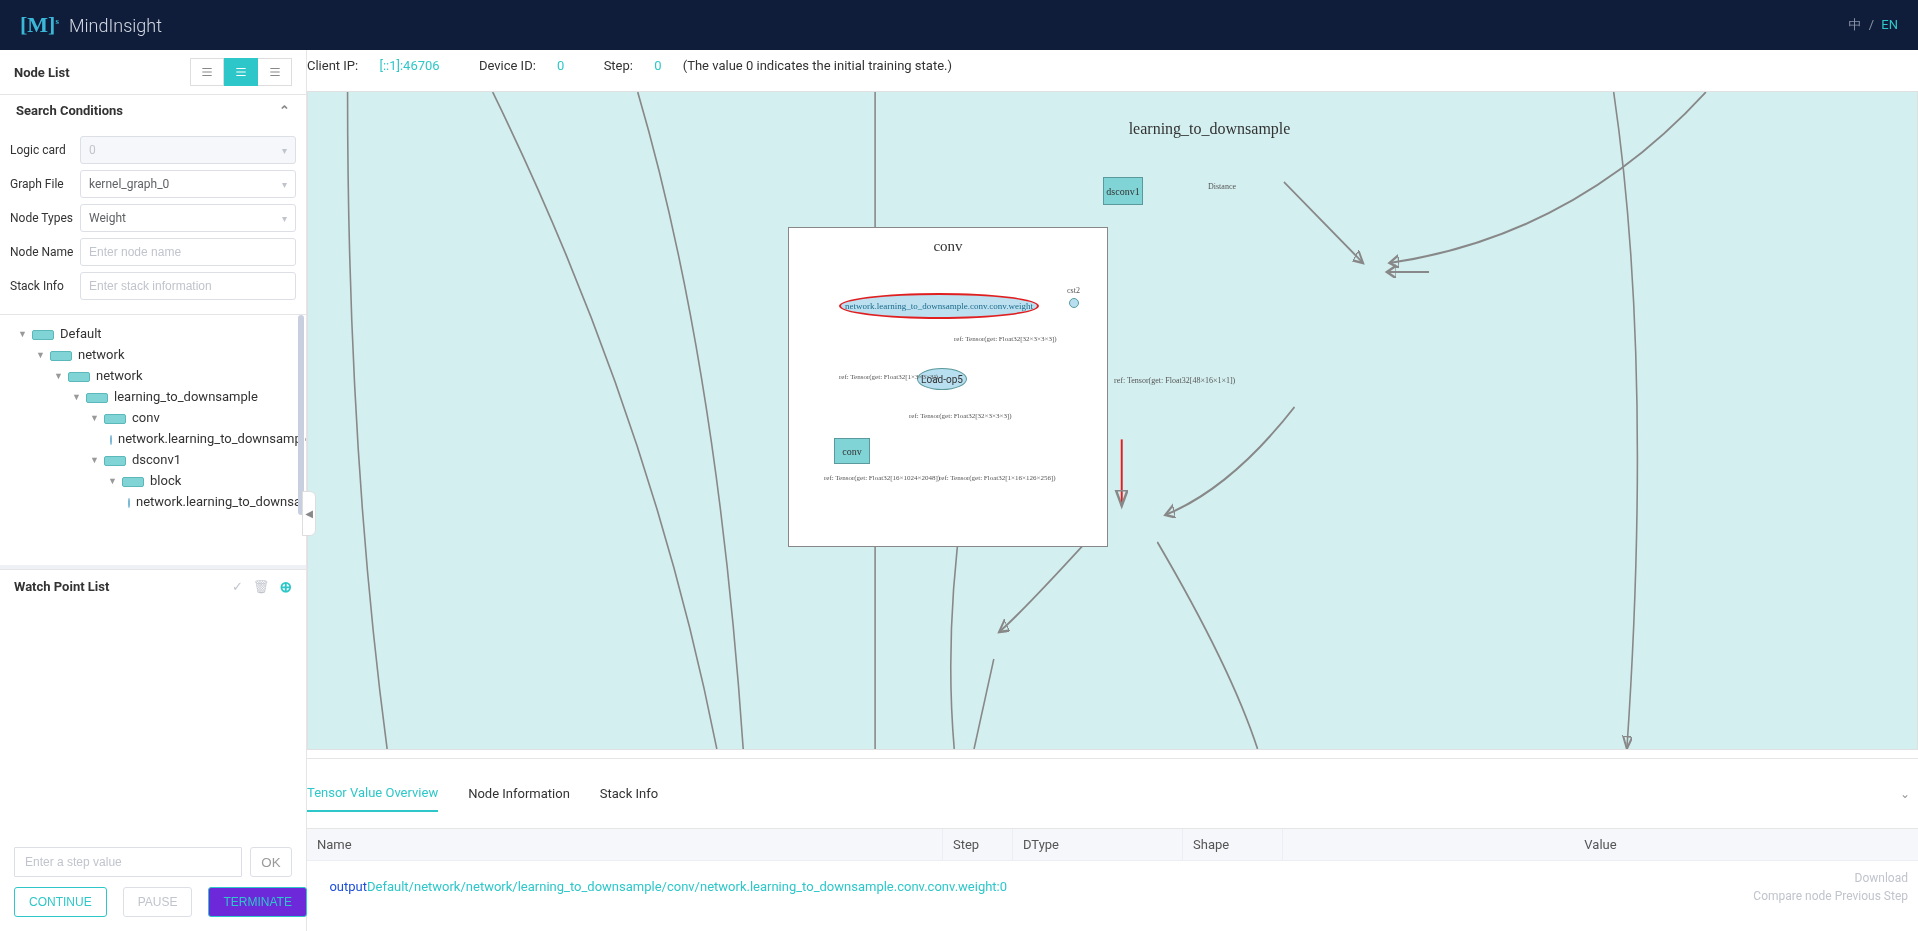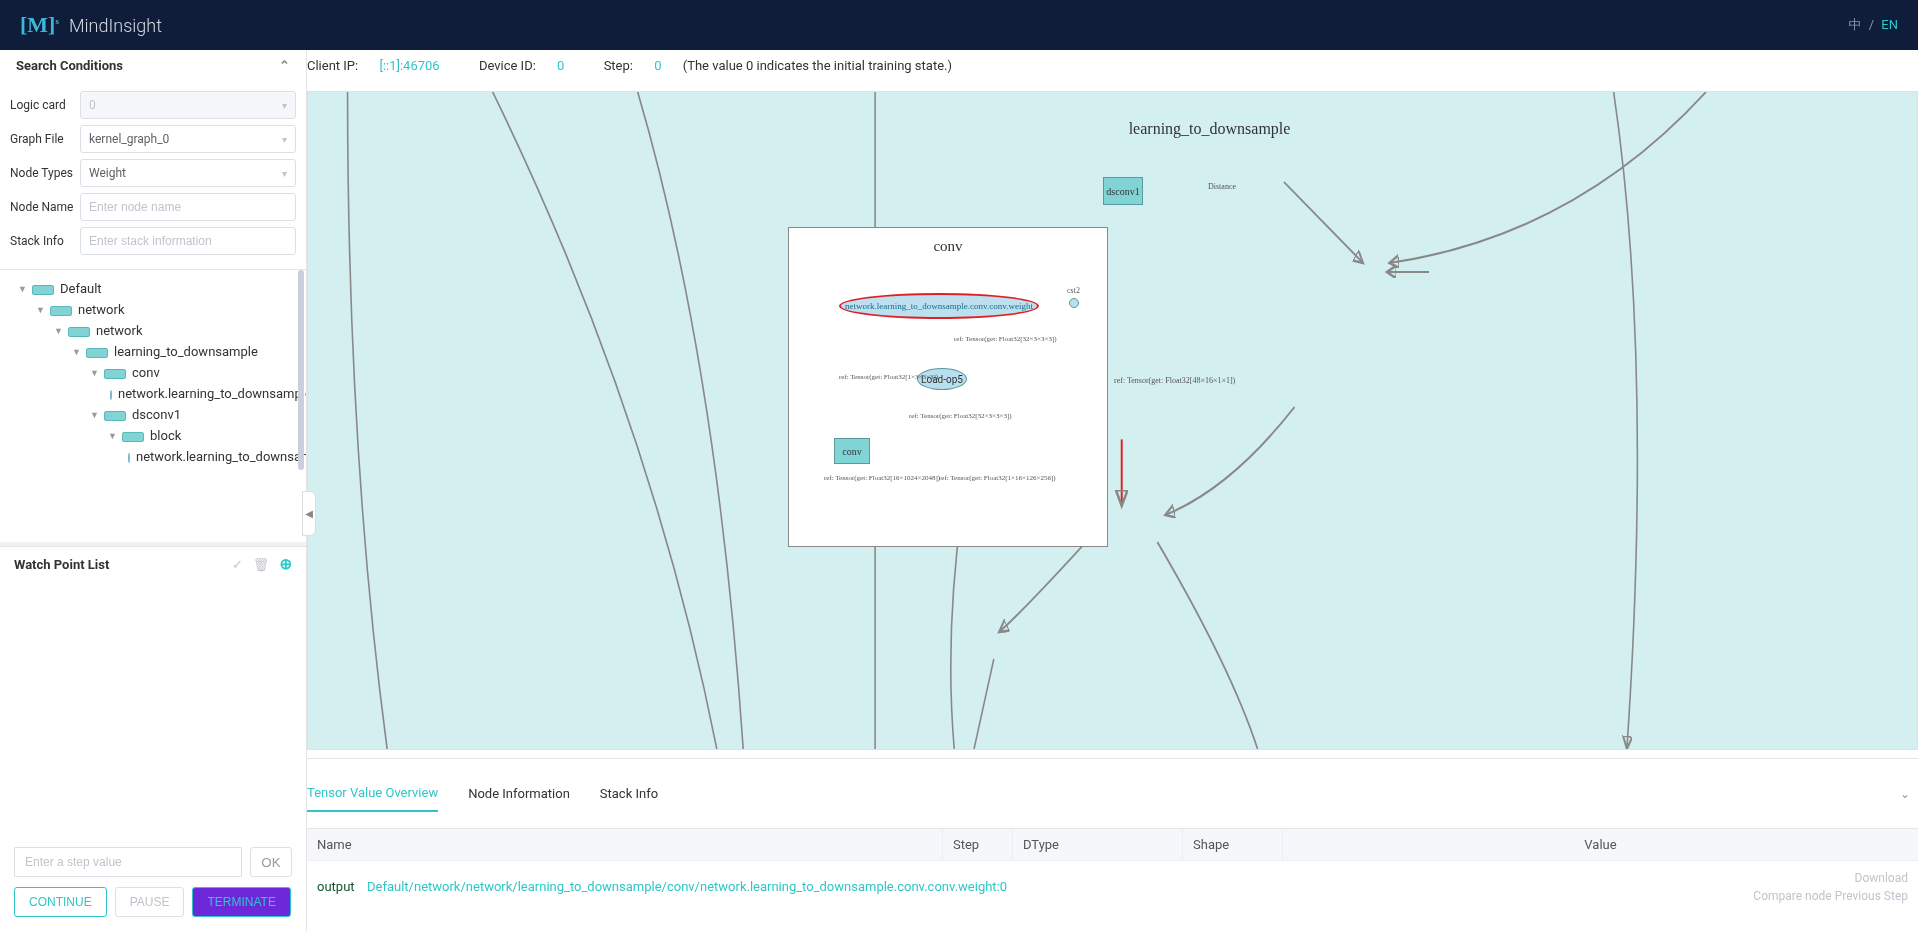--- a/index.html
+++ b/index.html
@@ -61,21 +61,21 @@
 .watch-icons { display:flex; gap:10px; align-items:center;}
 .watch-icons span { cursor:pointer; color:#c0c4cc;}
 .watch-icons .plus { color:#2ec7c9; font-weight:bold; font-size:15px;}
 .watch-body { flex:1;}
 
 .sidebar-footer { padding: 10px 14px 14px; border-top: 0; }
 .step-row { display:flex; gap:8px; margin-bottom:10px;}
 .step-row input { flex:1; height:30px; border:1px solid #dcdfe6; border-radius:1px; padding:0 10px; font-size:12px; outline:none;}
 .step-row input::placeholder{color:#c0c4cc;}
 .step-row button { width:42px; border:1px solid #dcdfe6; background:#fff; border-radius:3px; color:#999; cursor:pointer;}
-.btn-row { display:flex; gap:8px;}
+.btn-row { display:flex; gap:16px;}
 .btn { height:30px; padding:0 14px; border-radius:3px; font-size:12px; cursor:pointer;}
 .btn-continue { border:1px solid #2ec7c9; color:#2ec7c9; background:#fff;}
 .btn-pause { border:1px solid #dcdfe6; color:#c0c4cc; background:#fff;}
 .btn-terminate { border:1px solid #2ec7c9; color:#2ec7c9; background:#6d28d9;}
 
 .main { flex:1; display:flex; flex-direction:column; background:#fff;gap:8px;}
 .info-bar { padding: 8px 0 10px 0; font-size:13px; color:#333;}
 .info-bar span { margin-right: 18px;}
 .info-bar .link { color:#2ec7c9;}
 
@@ -100,21 +100,21 @@
 .tab-chev { margin-left:auto; color:#999; cursor:pointer; padding:0 8px; font-size:12px;}
 .table { width:100%;}
 .table-head { display:flex; background:#f5f7fa; border-bottom:1px solid #ebeef5;}
 .table-head div { padding: 8px 10px; font-size:13px; color:#555; border-right:1px solid #ebeef5;}
 .col-name { flex:1; min-width:500px;}
 .col-step { width:70px;}
 .col-dtype { width:170px;}
 .col-shape { width:100px;}
 .col-value { flex:1; text-align:center; min-width:200px; border-right:none !important;}
 .table-row { display:flex; padding:8px 10px; font-size:13px; position:relative; min-height:70px;}
-.table-row .out-label { width:50px; color:#14532d; padding-top:10px;}
+.table-row .out-label { width:50px; color:#1d4ed8; padding-top:10px;text-align:right;}
 .table-row .path { color:#2ec7c9; cursor:pointer; padding-top:10px;}
 .table-row .actions { position:absolute; right:10px; top:6px; text-align:right;}
 .table-row .actions div { color:#c0c4cc; font-size:12px; margin:4px 0; cursor:pointer;}
 </style>
 </head>
 <body>
 
 <div class="header">
   <div class="logo">
     <span class="logo-icon">[M]<sup style="font-size:9px;">s</sup></span>
@@ -124,20 +124,40 @@
     <span>中</span>
     <span style="margin:0 4px;">/</span>
     <span class="active">EN</span>
   </div>
 </div>
 
 <div class="container">
   <div class="sidebar">
     <div class="sidebar-resize">◀</div>
 
+    <div class="panel-header">
+      <span class="panel-title">Node List</span>
+      <div class="view-icons">
+        <div class="view-icon">
+            <svg viewBox="0 0 24 24">
+              <path d="M4 6h16M4 12h16M4 18h16" stroke="#888" stroke-width="2"></path>
+            </svg>
+          </div>
+        <div class="view-icon active">
+            <svg viewBox="0 0 24 24">
+              <path d="M4 6h16M4 12h16M4 18h16" stroke="#fff" stroke-width="2"></path>
+            </svg>
+          </div>
+        <div class="view-icon">
+            <svg viewBox="0 0 24 24">
+              <path d="M4 6h16M4 12h16M4 18h16" stroke="#888" stroke-width="2"></path>
+            </svg>
+          </div>
+      </div>
+    </div>
 
     <div class="search-section">
       <div class="search-header">
         <span>Search Conditions</span>
         <span class="chev">⌃</span>
       </div>
       <div class="search-body">
         <div class="form-row">
           <span class="form-label">Logic card</span>
           <div class="form-select disabled">

